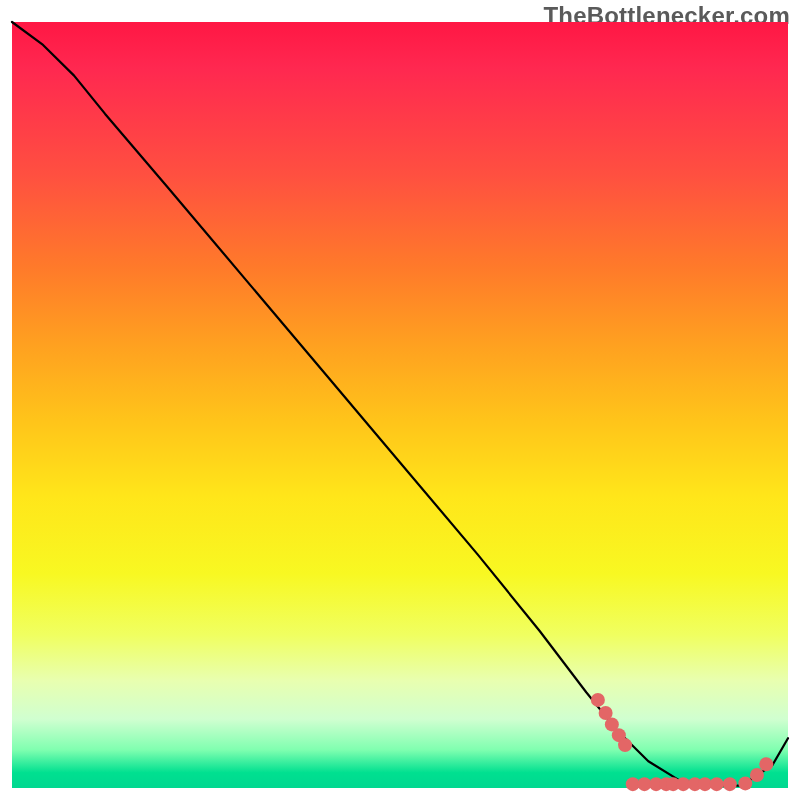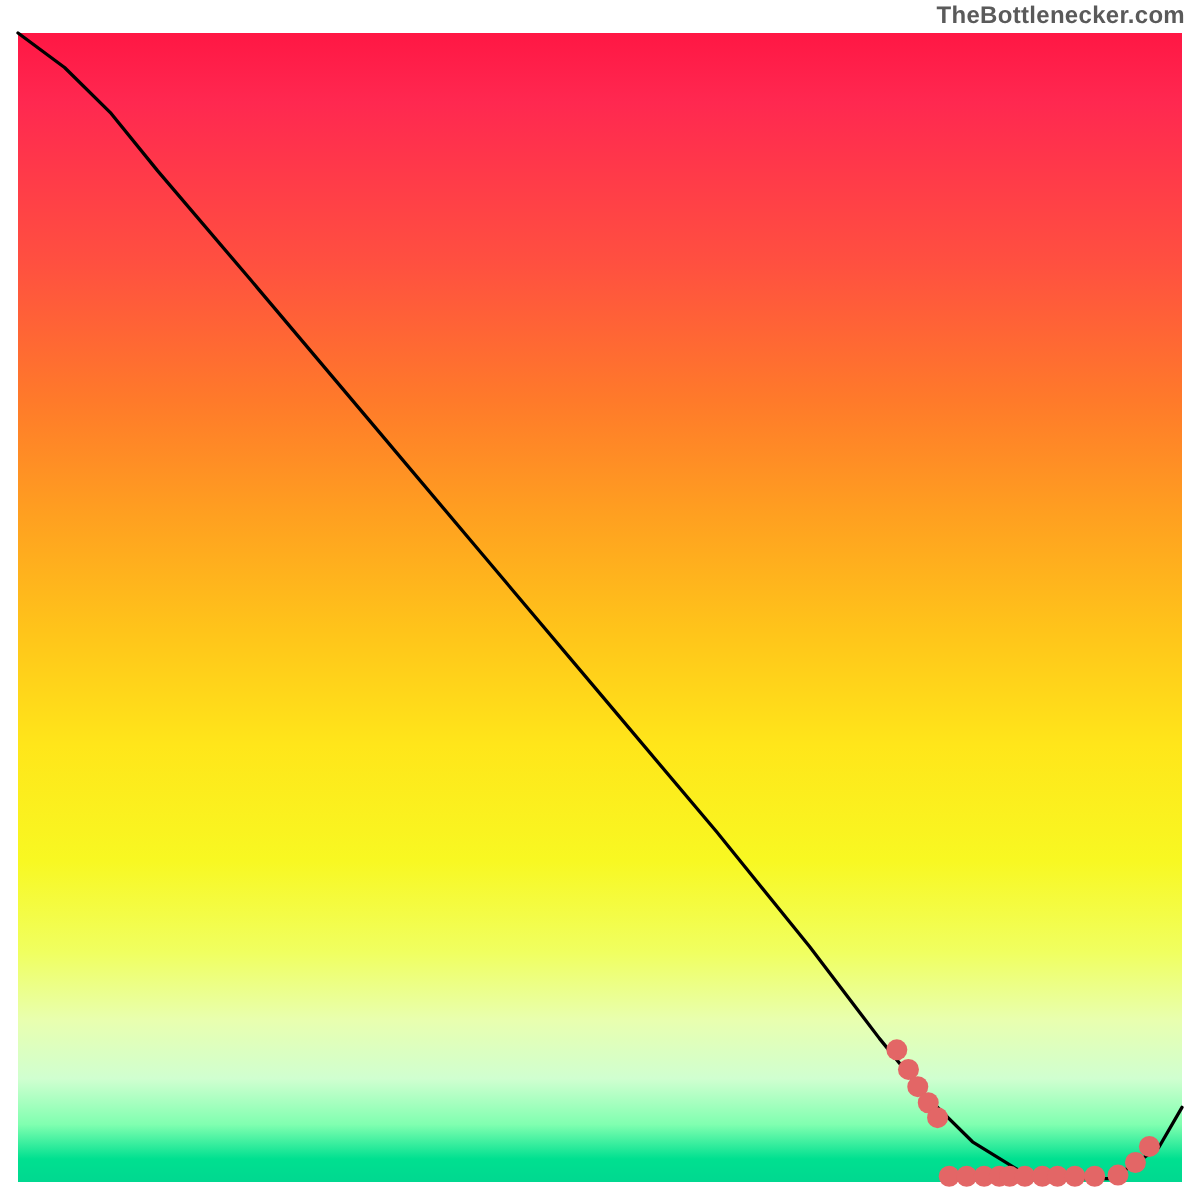--- a/index.html
+++ b/index.html
@@ -38,21 +38,21 @@
       #d0ffd0 91%,
       #80ffb0 95%,
       #00e090 98%,
       #00d890 100%
     );
   }
   .watermark {
     position: absolute;
     top: 2px;
     right: 10px;
-    font-size: 16px;
+    font-size: 24px;
     font-weight: 600;
     color: #5a5a5a;
     letter-spacing: 0.2px;
   }
   svg.curve {
     position: absolute;
     top: 0;
     left: 0;
     width: 100%;
     height: 100%;

